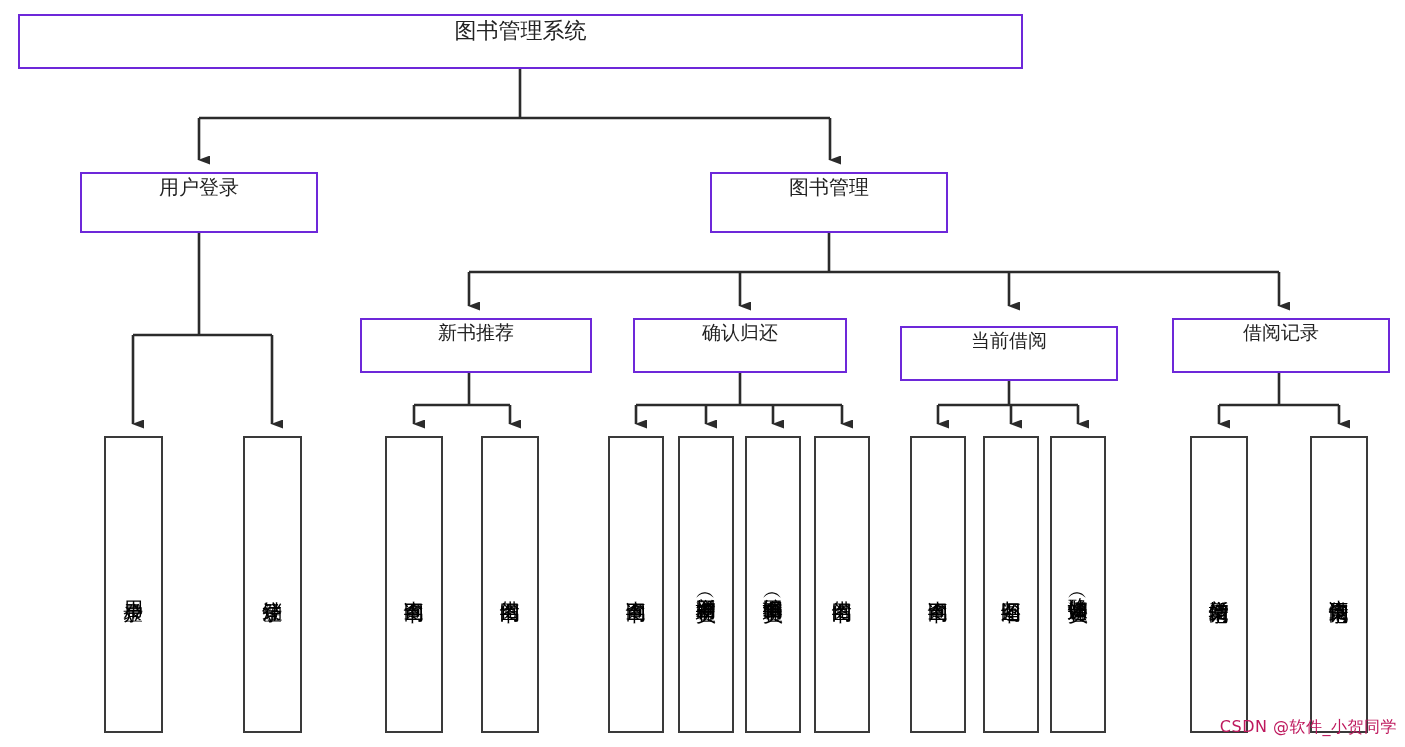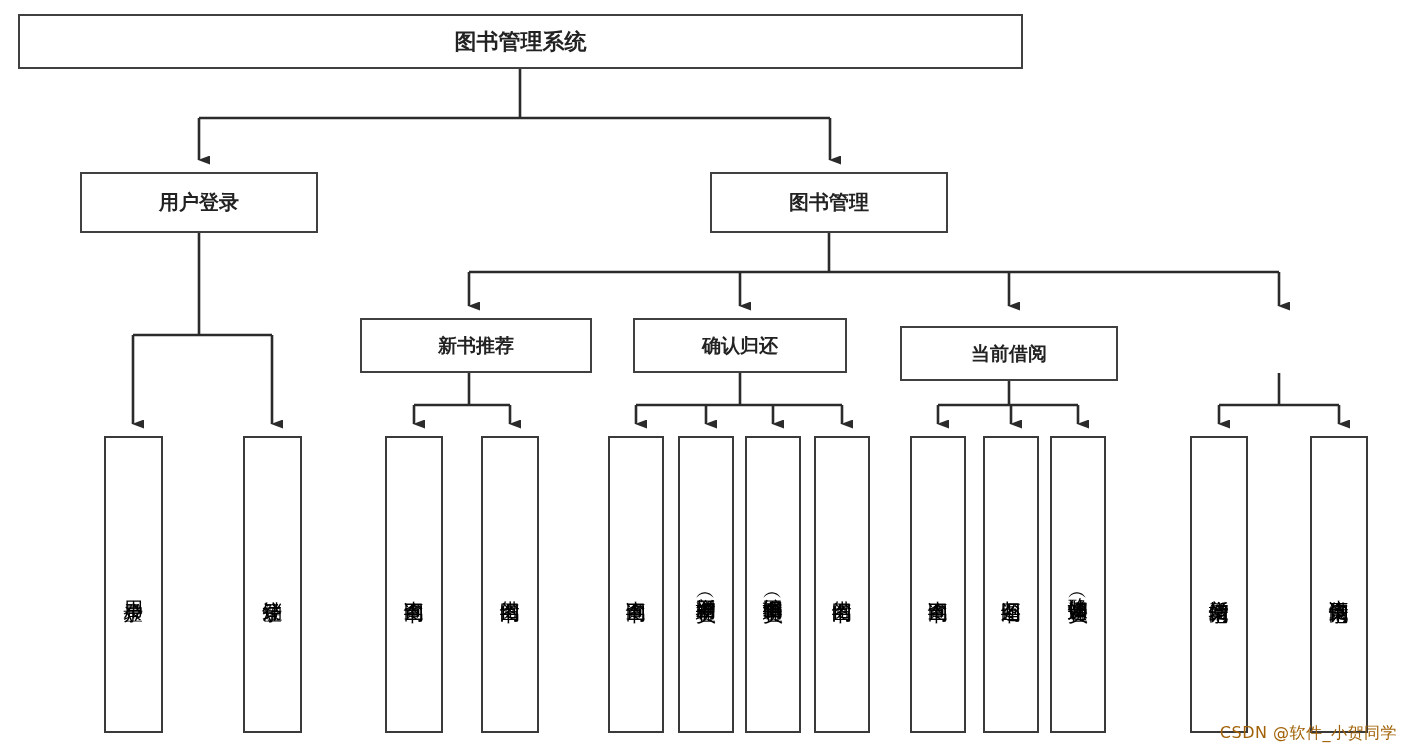--- a/index.html
+++ b/index.html
@@ -1,28 +1,28 @@
 <!DOCTYPE html>
 <html><head>
 <meta charset="utf-8">
 <style>
   html,body{margin:0;padding:0;background:#ffffff;}
   body{width:1405px;height:747px;font-family:"DejaVu Sans","Liberation Sans",sans-serif;overflow:hidden;}
   #stage{position:relative;width:1405px;height:747px;background:#fff;}
   svg#wires{position:absolute;left:0;top:0;width:1405px;height:747px;}
-  .node{position:absolute;box-sizing:border-box;background:#ffffff;border:2px solid #404040;
-        display:flex;align-items:center;justify-content:center;color:#222;font-weight:bold;}
+  .node{position:absolute;box-sizing:border-box;background:#ffffff;border:2px solid #6d28d9;
+        display:flex;align-items:flex-start;justify-content:center;color:#222;}
   .node.lvl0{font-size:22px;}
   .node.lvl1{font-size:20px;}
   .node.lvl2{font-size:19px;}
   .leaf{writing-mode:vertical-rl;text-orientation:upright;font-size:20px;line-height:1.12;
         letter-spacing:1px;white-space:nowrap;padding-top:4px;}
   .leaf-wrap{position:absolute;box-sizing:border-box;background:#fff;border:2px solid #3a3a3a;
         display:flex;align-items:center;justify-content:center;overflow:hidden;}
-  .watermark{position:absolute;right:8px;bottom:3px;color:#a16207;font-size:16px;
+  .watermark{position:absolute;right:8px;bottom:9px;color:#be185d;font-size:16px;
         letter-spacing:.5px;white-space:nowrap;user-select:none;}
 </style>
 </head>
 <body>
 
 <div id="stage">
 
   <svg id="wires" viewBox="0 0 1405 747">
     <defs>
       <marker id="arw" markerWidth="9" markerHeight="12" refX="4.5" refY="11" orient="auto" markerUnits="userSpaceOnUse">
@@ -86,20 +86,23 @@
 
   <div class="node lvl2" style="left: 360px; top: 318px; width: 232px; height: 55px;">
     <span>新书推荐</span>
     </div>
   <div class="node lvl2" style="left: 633px; top: 318px; width: 214px; height: 55px;">
     <span>确认归还</span>
     </div>
   <div class="node lvl2" style="left: 900px; top: 318px; width: 218px; height: 55px; margin-top: 8px;">
     <span>当前借阅</span>
     </div>
+  <div class="node lvl2" style="left: 1172px; top: 318px; width: 218px; height: 55px;">
+    <span>借阅记录</span>
+    </div>
 
   <div class="leaf-wrap" style="left: 104px; top: 436px; width: 59px; height: 297px;">
     <span class="leaf">用户登录</span>
     </div>
   <div class="leaf-wrap" style="left: 243px; top: 436px; width: 59px; height: 297px;">
     <span class="leaf">注销登录</span>
     </div>
   <div class="leaf-wrap" style="left: 385px; top: 436px; width: 58px; height: 297px;">
     <span class="leaf">查询图书</span>
     </div>

